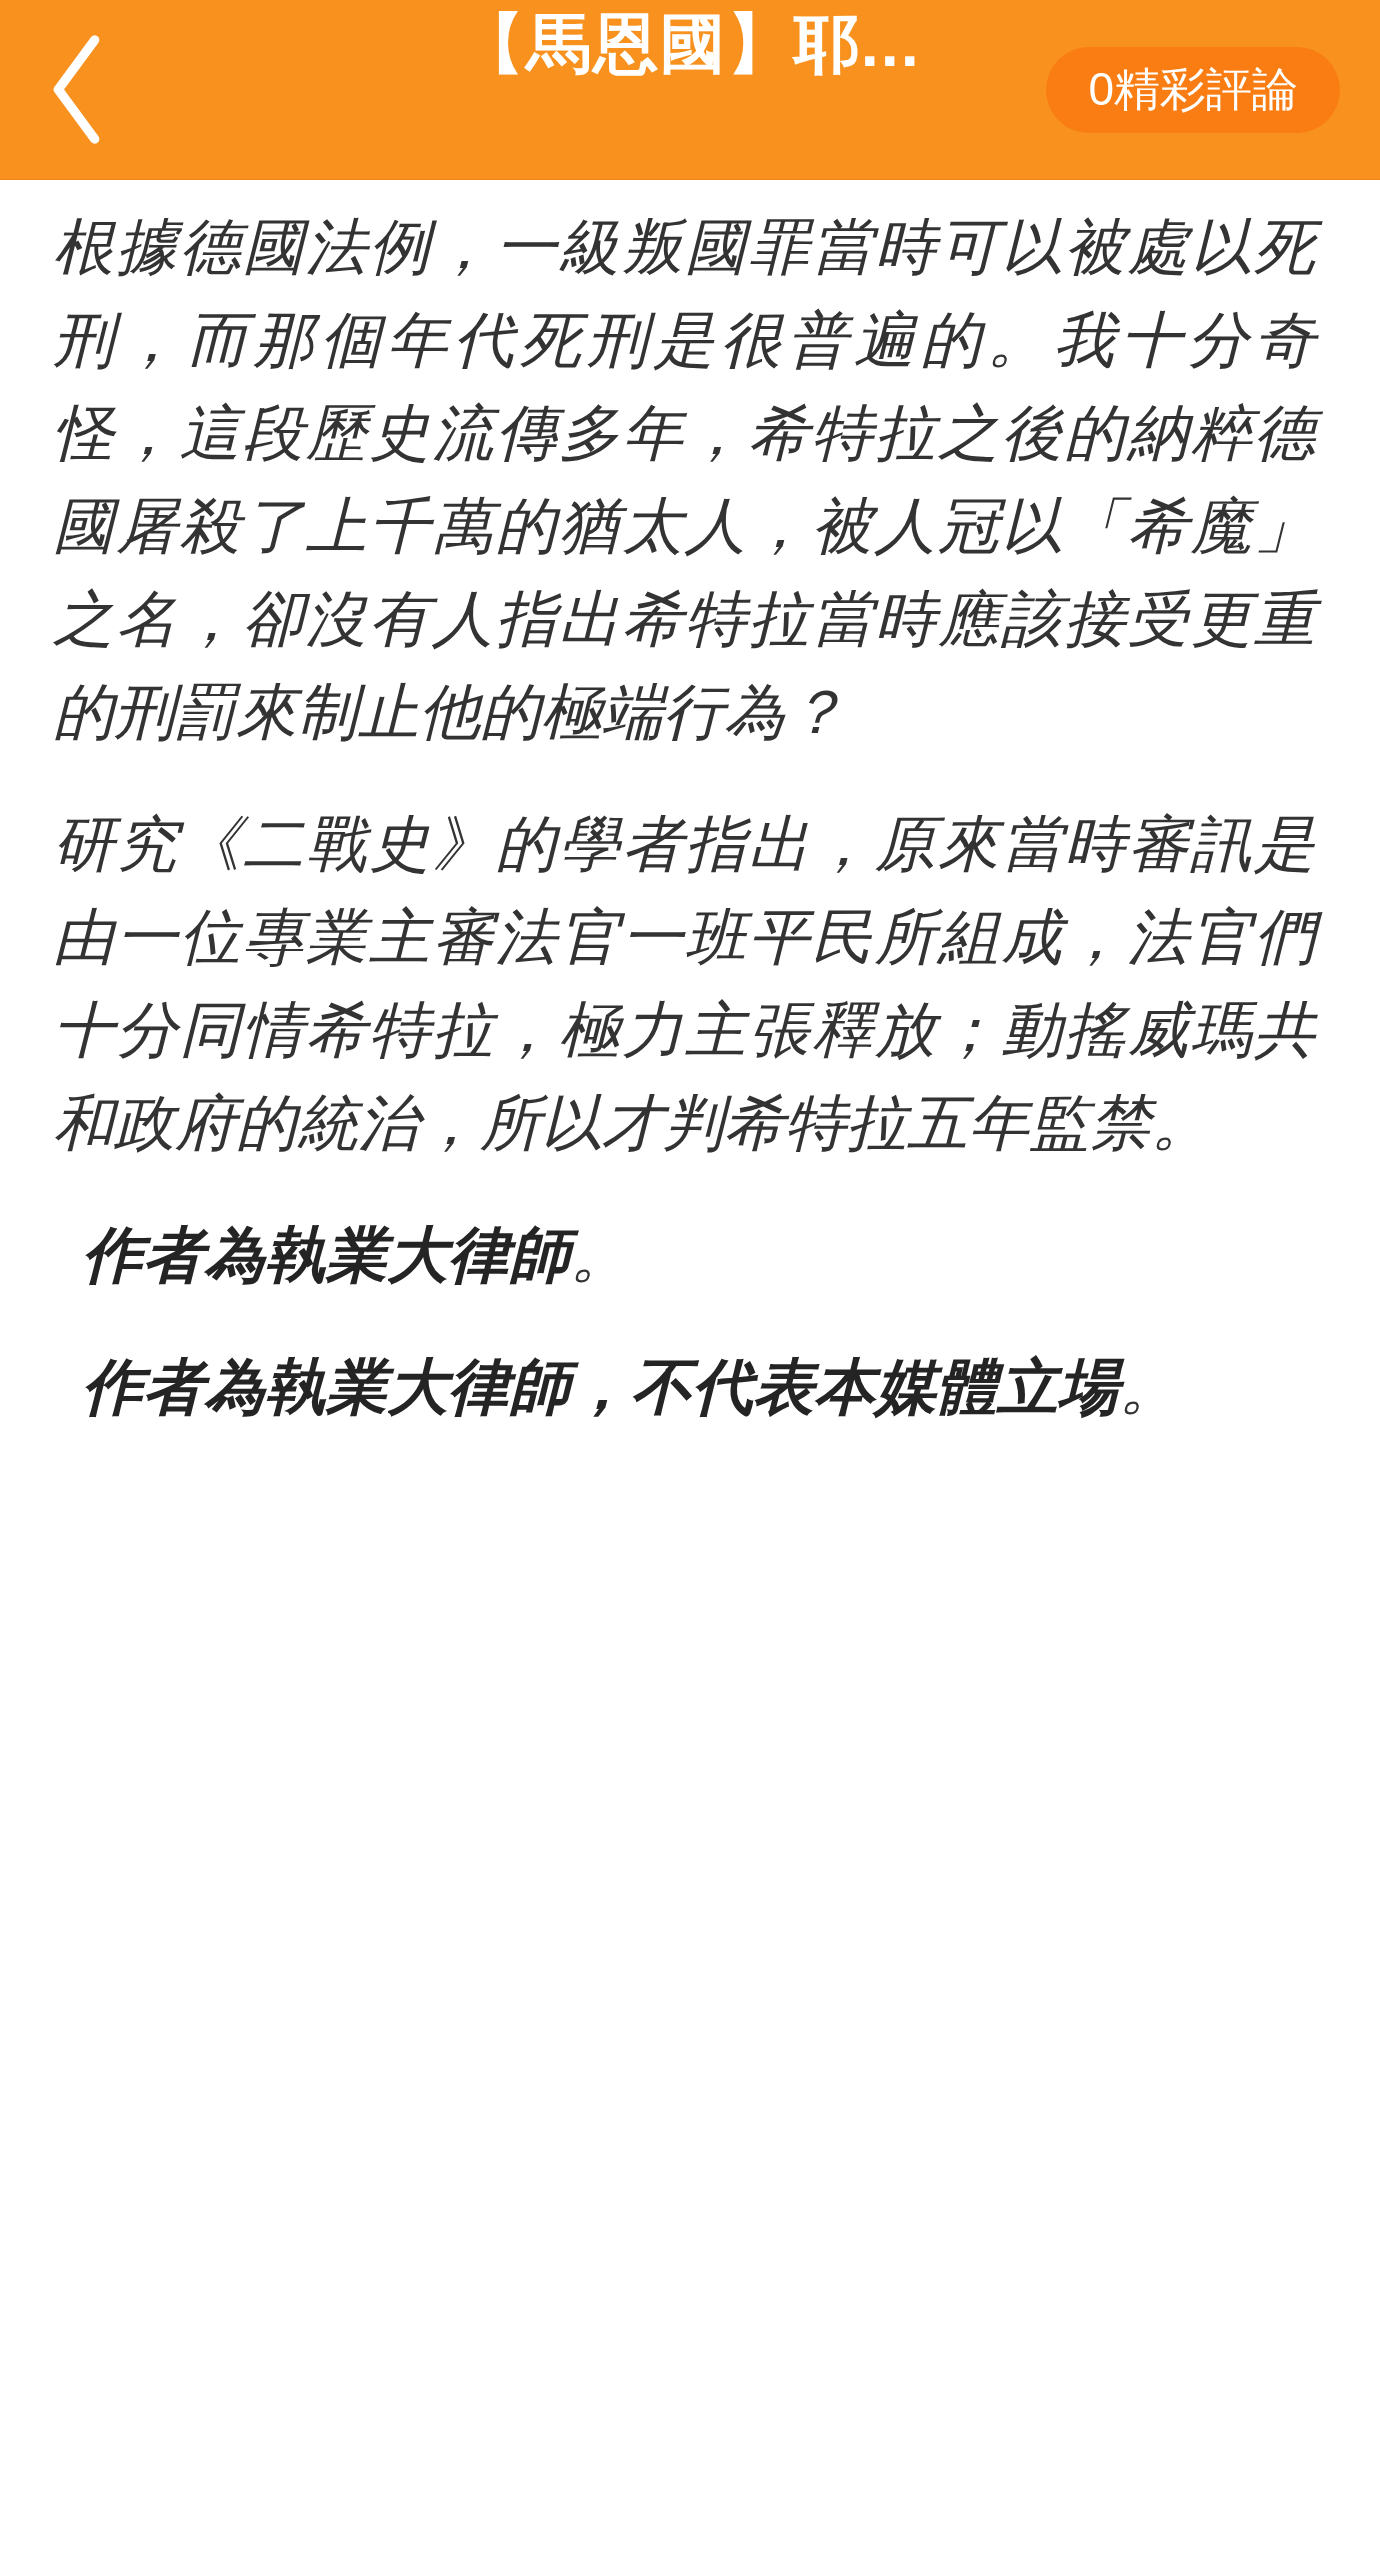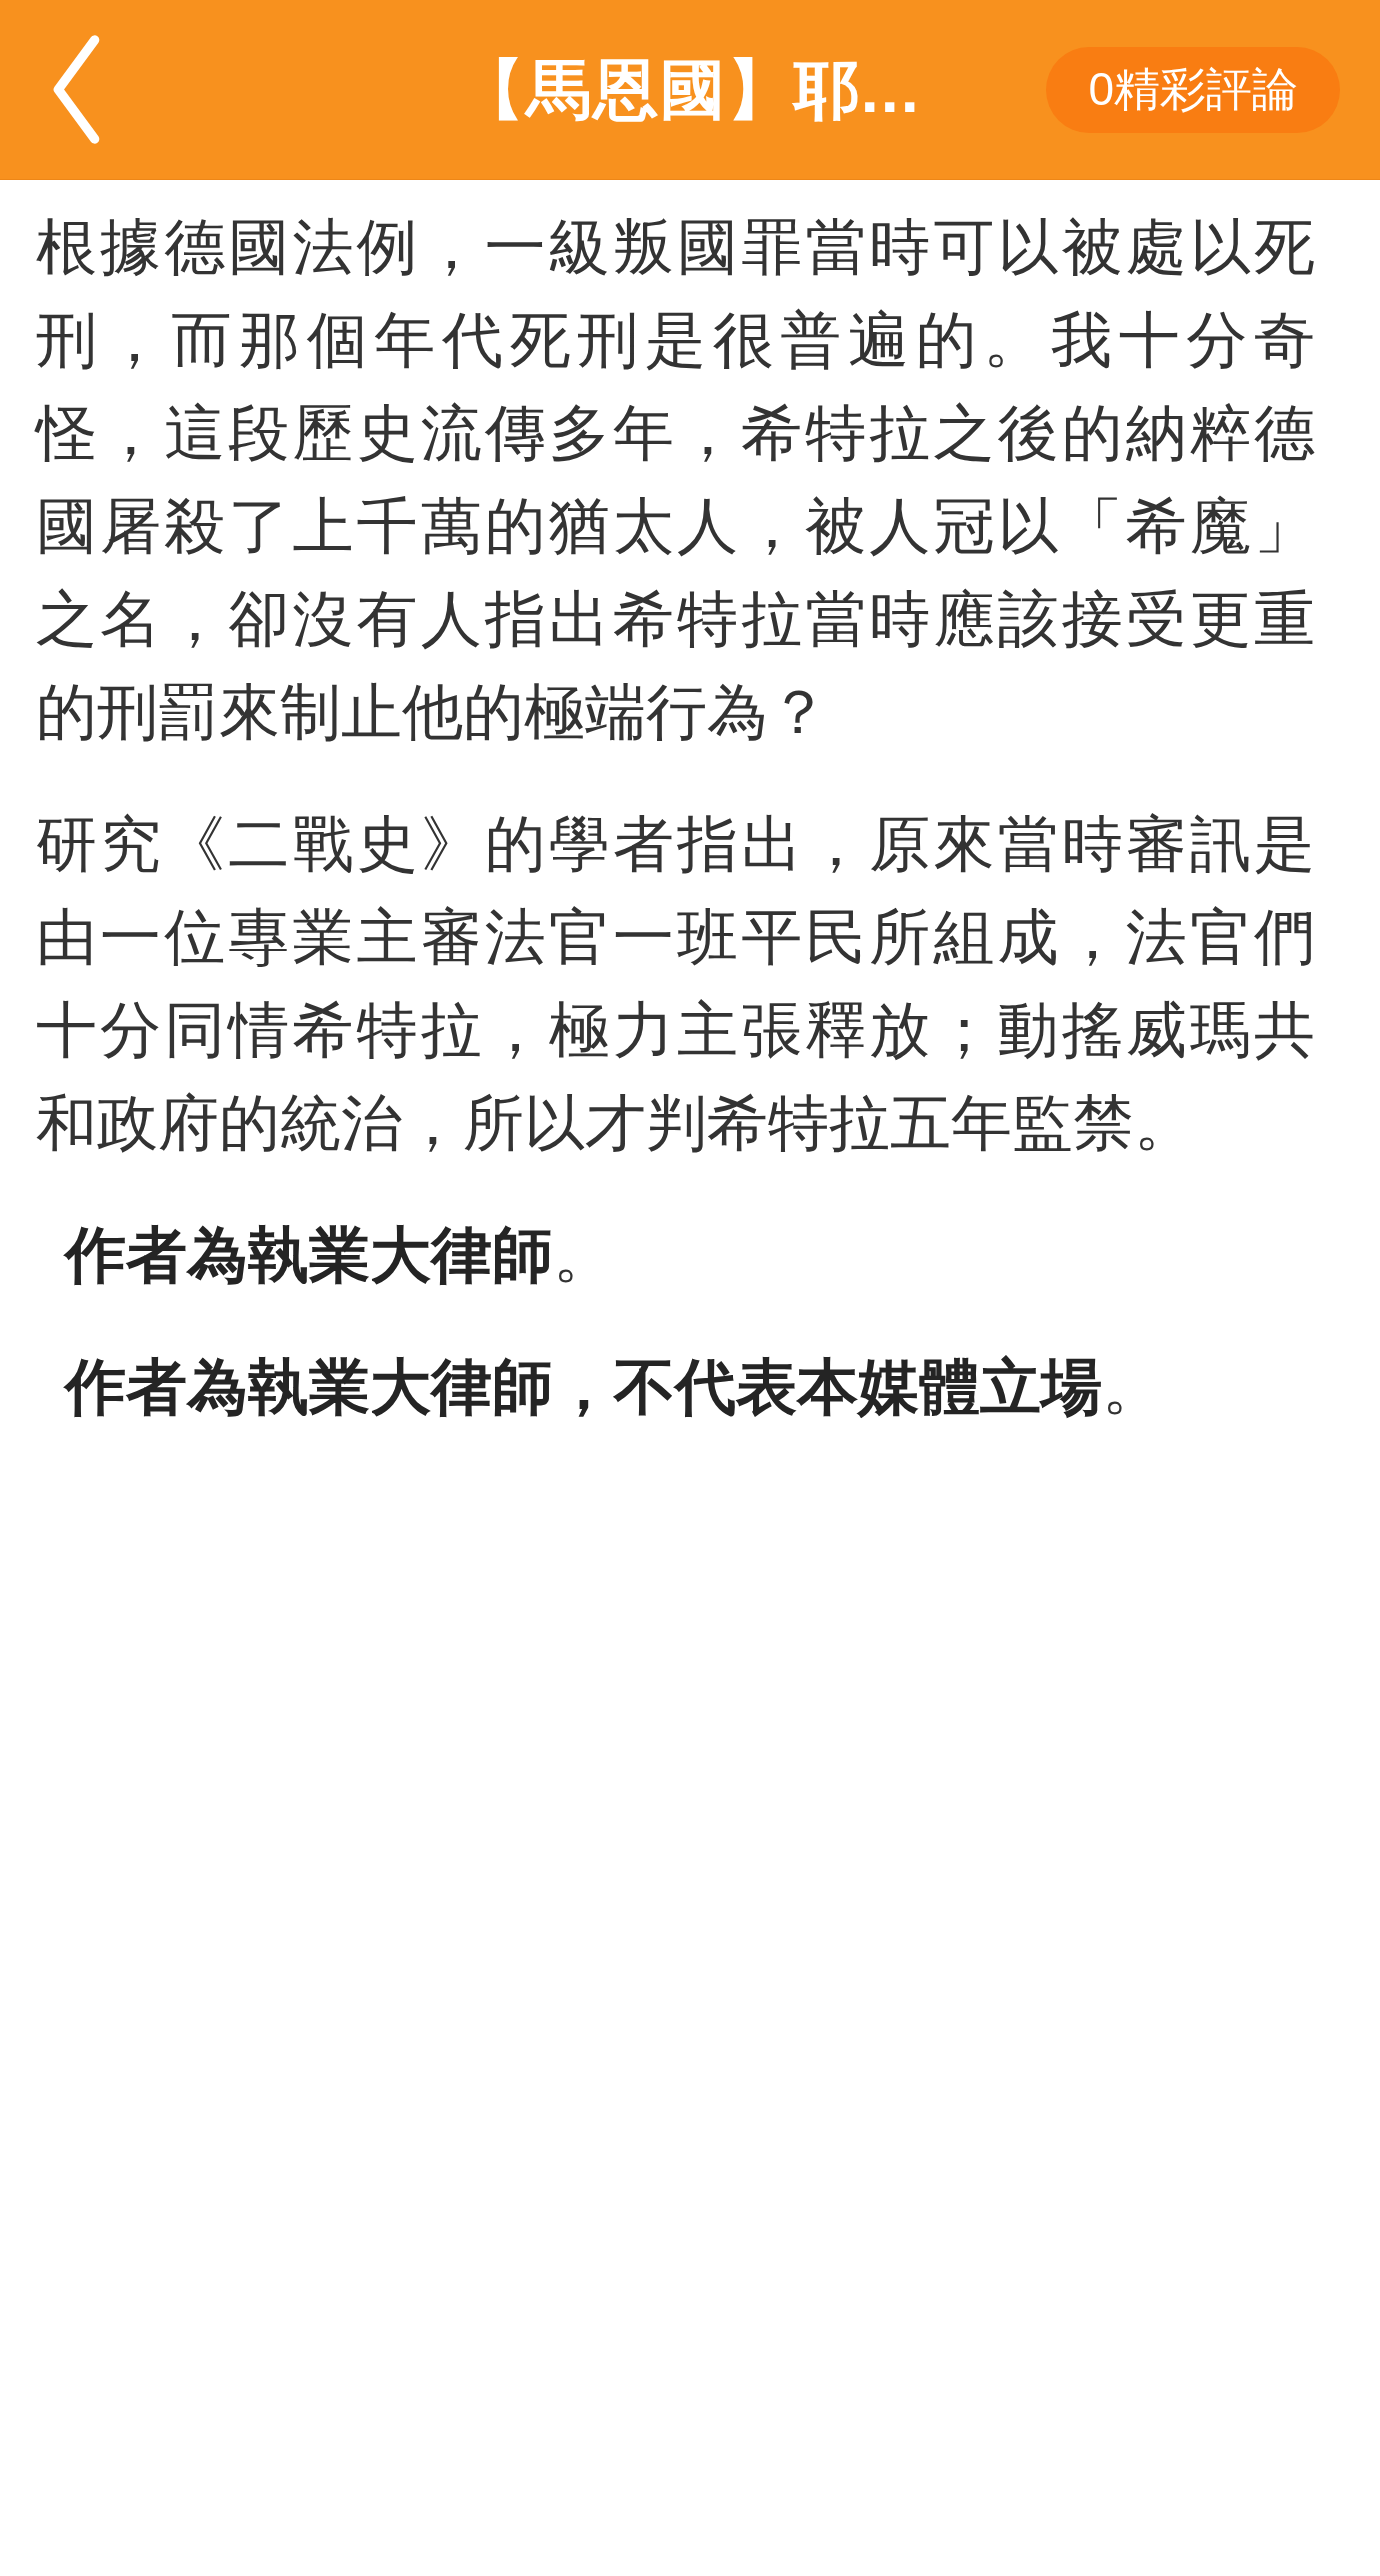--- a/index.html
+++ b/index.html
@@ -5,21 +5,21 @@
   html,body { margin:0; padding:0; background:#ffffff; }
   .screen {
     width:1380px; height:2576px;
     background:#ffffff;
     font-family:"Liberation Sans", sans-serif;
     position:relative; overflow:hidden;
   }
   
   .appbar {
     height:179px; background:#F8911E;
-    display:flex; align-items:center; justify-content:center;
+    display:flex; align-items:flex-start; justify-content:center;
     position:relative;
     border-bottom:1px solid #ed8617;
   }
   .back-btn {
     position:absolute; left:13.4px; top:0; height:100%; width:125px;
     display:flex; align-items:center; justify-content:center;
     background:transparent; border:none; padding:0; cursor:pointer;
   }
   .back-btn svg { width:56px; height:113px; display:block; }
   .appbar-title {
@@ -29,24 +29,25 @@
   .comments-pill {
     position:absolute; right:40px; top:50%; transform:translateY(-50%);
     background:#F97D12; color:#ffffff;
     font-size:46px; font-family:"Liberation Sans", sans-serif;
     height:86px; border-radius:44px; padding:0 42px;
     display:flex; align-items:center; justify-content:center;
     border:none; cursor:pointer; white-space:nowrap;
   }
   
   .article {
-    padding:21px 65px 0 36px;
+    padding:21px 65px 0 53px;
     font-size:61px; line-height:93px;
     color:#333333;
     text-align:justify;
+    font-style:italic;
   }
   .article p { margin:0 0 39px 0; }
   .article p.bold-para { font-weight:700; color:#242424;margin-left:29px; }
   .bold-para .suffix { font-weight:400; color:#333333; }
 </style>
 </head>
 <body>
 
 <div class="screen">
 

